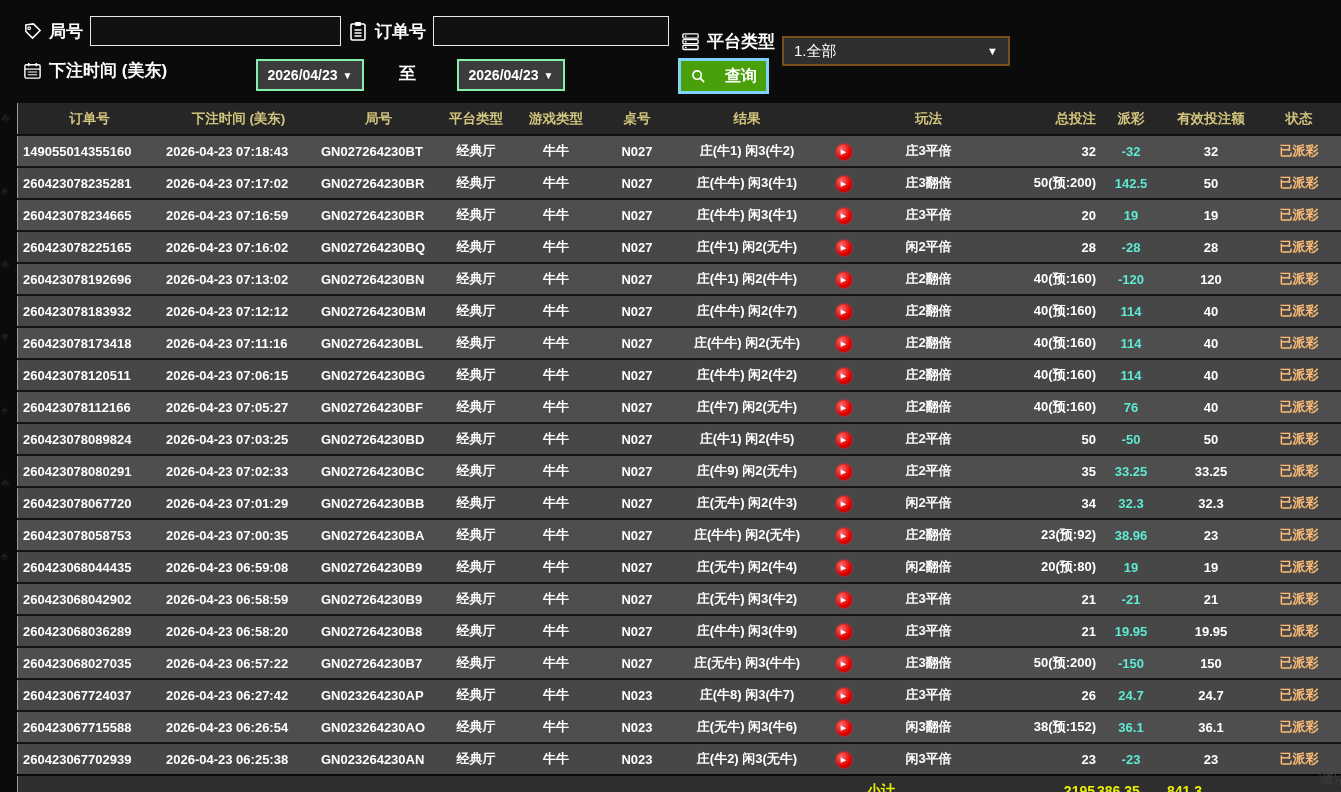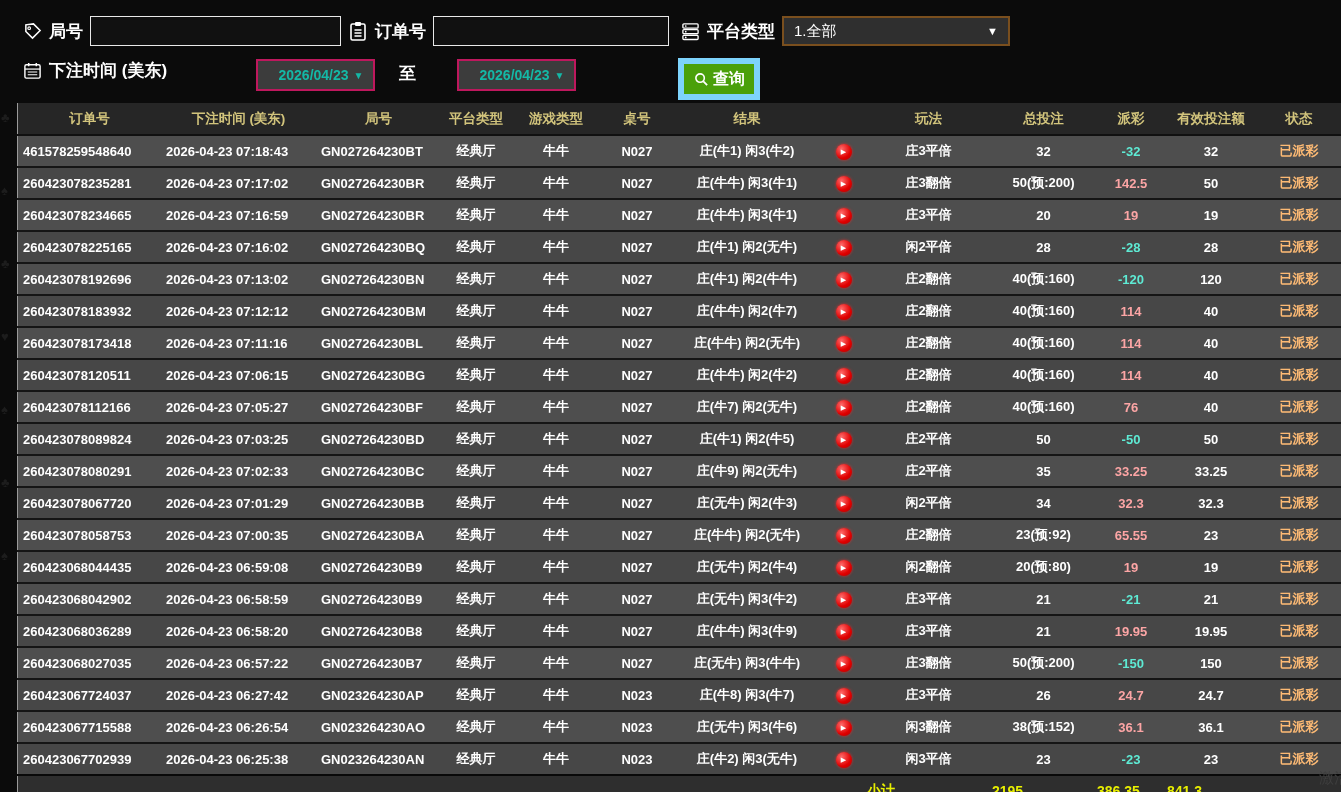--- a/index.html
+++ b/index.html
@@ -11,42 +11,42 @@
   
   .filter-bar{position:absolute;top:0;left:0;width:100%;height:103px;z-index:2;}
   .fgroup{position:absolute;display:flex;align-items:center;gap:7px;}
   .flabel{font-size:17px;font-weight:700;color:#fff;white-space:nowrap;}
   .ficon{display:inline-flex;width:20px;height:20px;align-items:center;justify-content:center;}
   .ficon svg{display:block;}
   .txt-input{width:237px;height:28px;background:#111;border:1px solid #e9e9e9;color:#fff;
              font-size:14px;padding:0 6px;outline:none;box-sizing:content-box;}
   .sel{width:228px;height:30px;background:#2f2f2f;border:2px solid #7a4f1e;color:#fff;
        font-size:15px;display:flex;align-items:center;justify-content:space-between;
-       padding:0 10px;box-sizing:border-box;cursor:pointer;}
+       padding:0 10px;box-sizing:border-box;cursor:pointer;margin-top:20px;}
   .sel .arrow{font-size:11px;color:#fff;}
-  .date-btn{height:28px;width:104px;background:#3c3c3c;border:2px solid #be185d;color:#14b8a6;
+  .date-btn{height:28px;width:104px;background:#3c3c3c;border:2px solid #86efac;color:#ffffff;
             font-size:14px;font-weight:700;display:flex;align-items:center;justify-content:center;
-            gap:5px;cursor:pointer;padding-left:11px;}
+            gap:5px;cursor:pointer;}
   .date-btn .arrow{font-size:10px;}
-  .query-btn{height:30px;padding:0 9px;background:#4aa00a;border:6px solid #7dd3fc;color:#fff;
-             font-size:16px;font-weight:700;display:flex;align-items:center;gap:4px;cursor:pointer;}
+  .query-btn{height:30px;padding:0 9px;background:#4aa00a;border:3px solid #7dd3fc;color:#fff;
+             font-size:16px;font-weight:700;display:flex;align-items:center;gap:19px;cursor:pointer;}
   
   table{position:absolute;top:103px;left:17px;width:1324px;border-collapse:collapse;
         table-layout:fixed;z-index:1;border-left:1px solid #9a9a9a;}
   thead th{height:31px;background:#262626;color:#d2c47c;font-size:13.5px;font-weight:700;
            text-align:center;padding:0;border-bottom:2px solid #101010;}
   tbody td{height:30px;background:#4e4e4e;color:#fff;font-size:13px;font-weight:700;
            text-align:center;padding:0;border-top:2px solid #151515;white-space:nowrap;
            overflow:hidden;}
   tbody tr.alt td{background:#474747;}
   td.c0,td.c1,td.c2{text-align:left;padding-left:5px;}
   .c0{width:143px;} .c1{width:155px;} .c2{width:125px;} .c3{width:70px;} .c4{width:90px;}
-  .c5{width:72px;} .c6{width:148px;} .c7{width:45px;} .c8{width:125px;} .c9{width:105px;}
+  .c5{width:72px;} .c6{width:148px;} .c7{width:45px;} .c8{width:125px;} .c9{width:105px;text-align:right;}
   .c10{width:70px;} .c11{width:90px;} .c12{width:86px;}
-  tbody td.pos{color:#fca5a5;}
+  tbody td.pos{color:#5eead4;}
   tbody td.neg{color:#5eead4;}
   tbody td.status{color:#fdba74;}
   .play-btn{display:inline-flex;width:16px;height:16px;border-radius:50%;
             background:radial-gradient(circle at 35% 30%,#ff6a6a,#e00000 60%,#b30000);
             color:#fff;font-size:7px;align-items:center;justify-content:center;
             cursor:pointer;box-shadow:0 0 3px rgba(255,40,40,.8);}
   tr.sum-row td{background:#2e2e2e;color:#e8ef00;font-size:14px;font-weight:700;height:27px;
                 border-top:2px solid #090909;}
   .watermark{position:absolute;right:-8px;bottom:4px;color:#3e3e3e;font-size:15px;z-index:3;}
 </style>
@@ -162,21 +162,21 @@
           <th class="c7"></th>
           <th class="c8">玩法</th>
           <th class="c9">总投注</th>
           <th class="c10">派彩</th>
           <th class="c11">有效投注额</th>
           <th class="c12">状态</th>
         </tr>
     </thead>
     <tbody>
         <tr>
-    <td class="c0">461578259548640</td>
+    <td class="c0">149055014355160</td>
     <td class="c1">2026-04-23 07:18:43</td>
     <td class="c2">GN027264230BT</td>
     <td class="c3">经典厅</td>
     <td class="c4">牛牛</td>
     <td class="c5">N027</td>
     <td class="c6">庄(牛1) 闲3(牛2)</td>
     <td class="c7"><span class="play-btn">▶</span></td>
     <td class="c8">庄3平倍</td>
     <td class="c9">32</td>
     <td class="c10 neg">-32</td>
@@ -352,21 +352,21 @@
     <td class="c0">260423078058753</td>
     <td class="c1">2026-04-23 07:00:35</td>
     <td class="c2">GN027264230BA</td>
     <td class="c3">经典厅</td>
     <td class="c4">牛牛</td>
     <td class="c5">N027</td>
     <td class="c6">庄(牛牛) 闲2(无牛)</td>
     <td class="c7"><span class="play-btn">▶</span></td>
     <td class="c8">庄2翻倍</td>
     <td class="c9">23(预:92)</td>
-    <td class="c10 pos">65.55</td>
+    <td class="c10 pos">38.96</td>
     <td class="c11">23</td>
     <td class="c12 status">已派彩</td>
   </tr>
         <tr class="alt">
     <td class="c0">260423068044435</td>
     <td class="c1">2026-04-23 06:59:08</td>
     <td class="c2">GN027264230B9</td>
     <td class="c3">经典厅</td>
     <td class="c4">牛牛</td>
     <td class="c5">N027</td>

